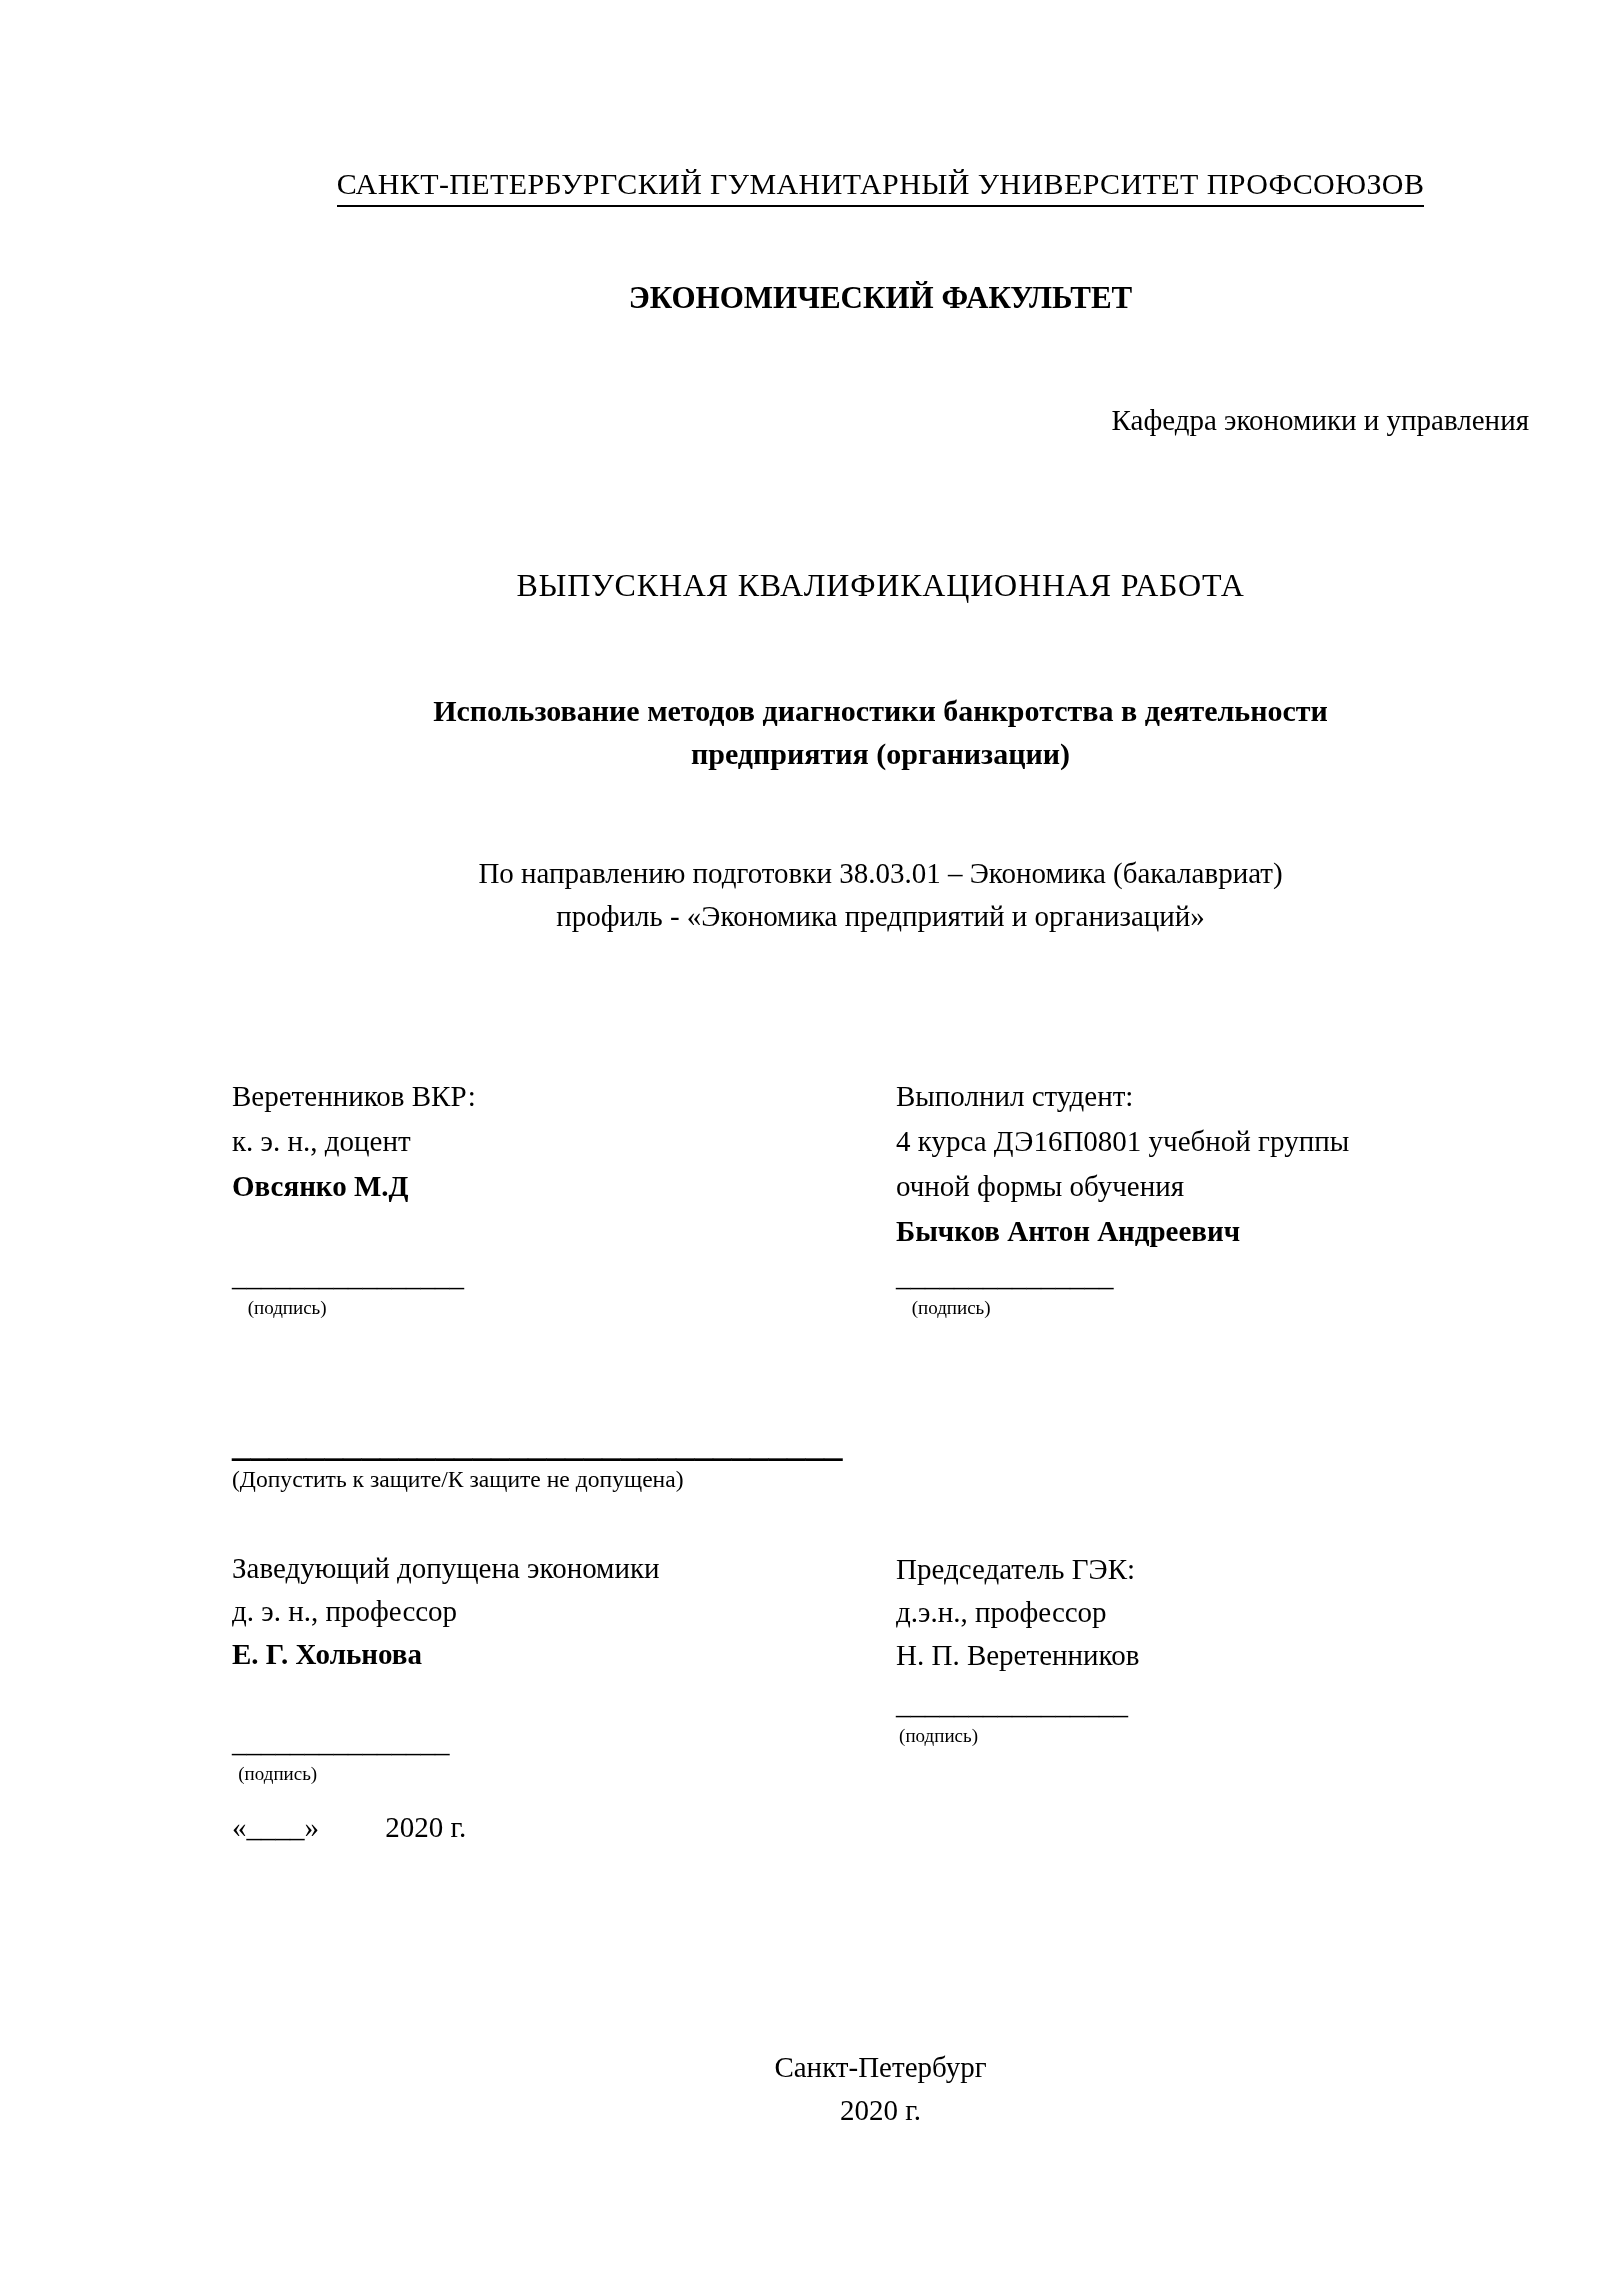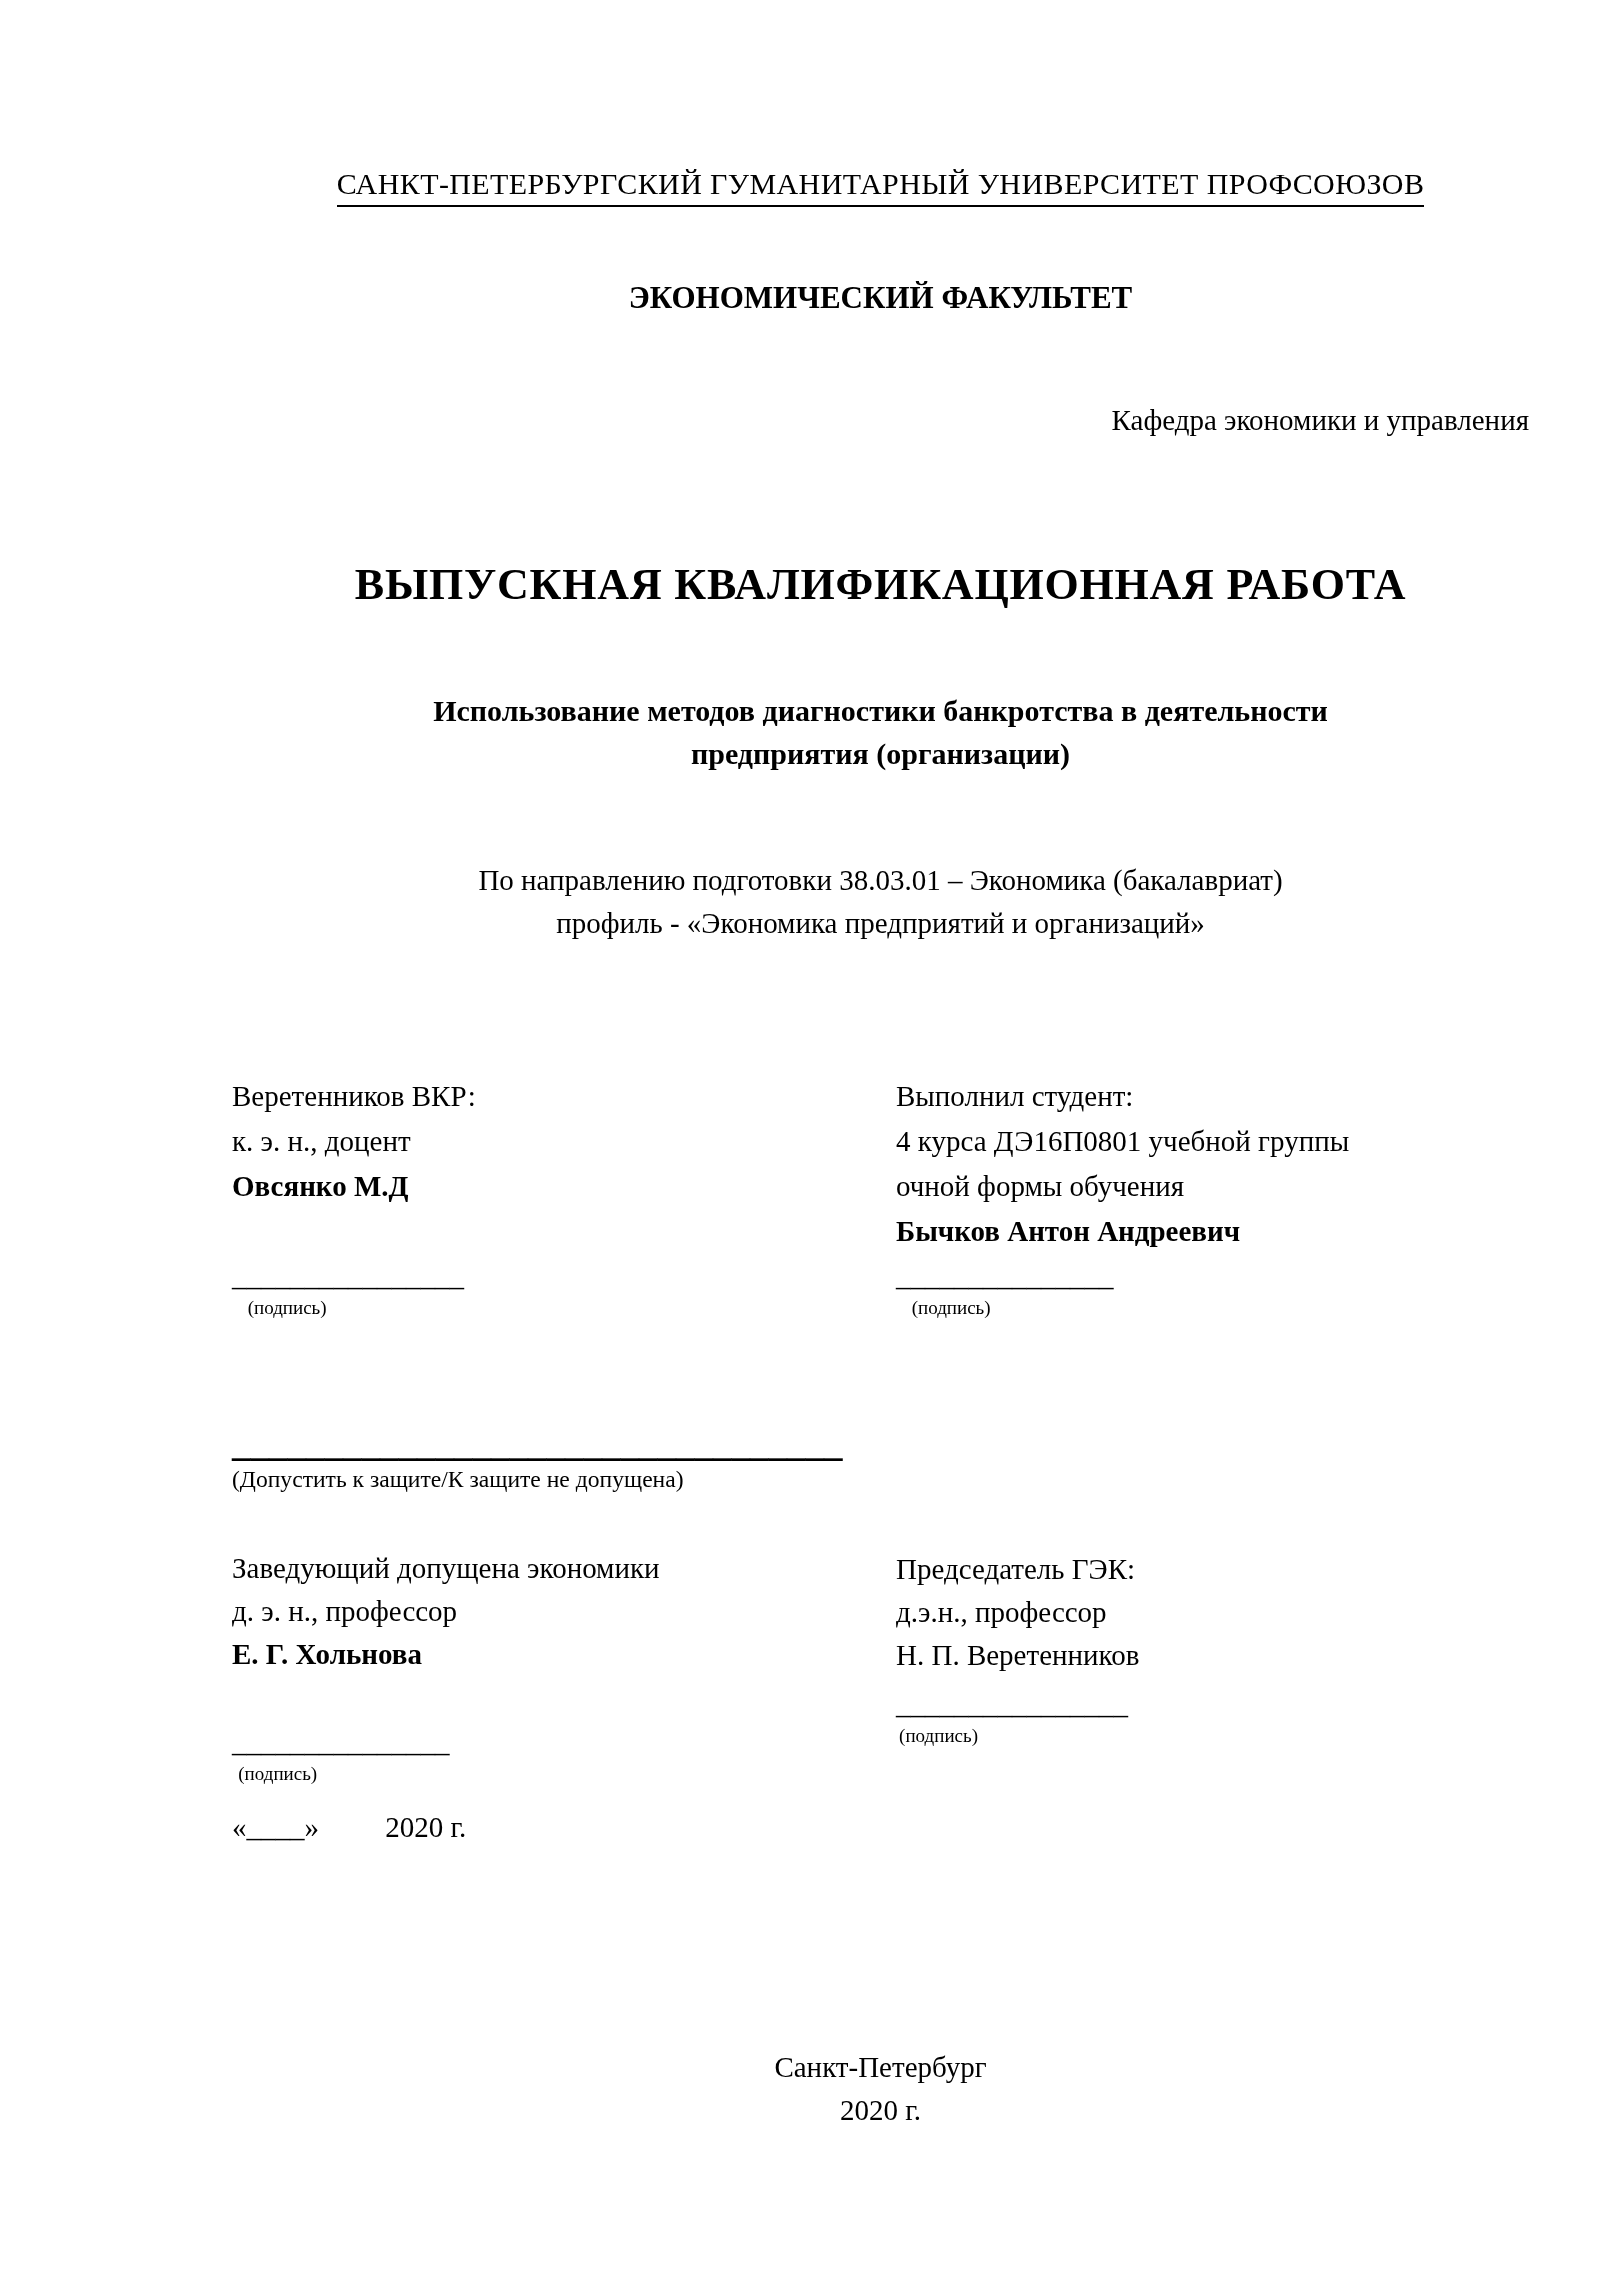--- a/index.html
+++ b/index.html
@@ -23,21 +23,21 @@
     width: 1297px;
     height: 100%;
   }
   .abs { position: absolute; }
   .center { text-align: center; width: 100%; }
   .right { text-align: right; width: 100%; }
   .fs-univ   { font-size: 30px; line-height: 36px; letter-spacing: 0.4px; }
   .underline-span { border-bottom: 2.4px solid #000; padding-bottom: 4.7px; }
   .fs-faculty { font-size: 31px; line-height: 38px; font-weight: bold; }
   .fs-dept    { font-size: 29px; line-height: 35px; }
-  .fs-worktype { font-size: 44px; line-height: 42px; font-weight: bold; letter-spacing: 0.8px; }
+  .fs-worktype { font-size: 32px; line-height: 42px; font-weight: normal; letter-spacing: 0.8px; }
   .fs-title   { font-size: 30px; line-height: 43px; font-weight: bold; }
   .fs-dir     { font-size: 29px; line-height: 43px; }
   .fs-body    { font-size: 29px; line-height: 45px; }
   .fs-body-sm { font-size: 29px; line-height: 43px; }
   .bold { font-weight: bold; }
   .sig-line { font-size: 29px; line-height: 31px; white-space: pre; }
   .sig-label { font-size: 19px; line-height: 22px; padding-left: 15.7px; margin-top: 4.7px; }
   .adm-line { font-size: 37px; line-height: 35px; font-weight: bold; white-space: pre; }
   .adm-label { font-size: 23.6px; line-height: 28px; margin-top: 4px; }
   .defense-l1 { font-size: 29px; line-height: 54px; white-space: nowrap; }
@@ -62,21 +62,21 @@
 
     <div class="abs right fs-dept" style="top: 403px;">Кафедра экономики и управления</div>
 
     <div class="abs center fs-worktype" style="top: 564px;">ВЫПУСКНАЯ КВАЛИФИКАЦИОННАЯ РАБОТА</div>
 
     <div class="abs center fs-title" style="top: 689px;">
       <div>Использование методов диагностики банкротства в деятельности</div>
       <div>предприятия (организации)</div>
     </div>
 
-    <div class="abs center fs-dir" style="top: 852px; margin-top: 7px;">
+    <div class="abs center fs-dir" style="top: 852px;">
       <div>По направлению подготовки 38.03.01 – Экономика (бакалавриат)</div>
       <div>профиль - «Экономика предприятий и организаций»</div>
     </div>
 
     <div class="abs col-left fs-body" style="top: 1074px;">
       <div>Веретенников ВКР:</div>
       <div>к. э. н., доцент</div>
       <div class="bold">Овсянко М.Д</div>
     </div>
 

